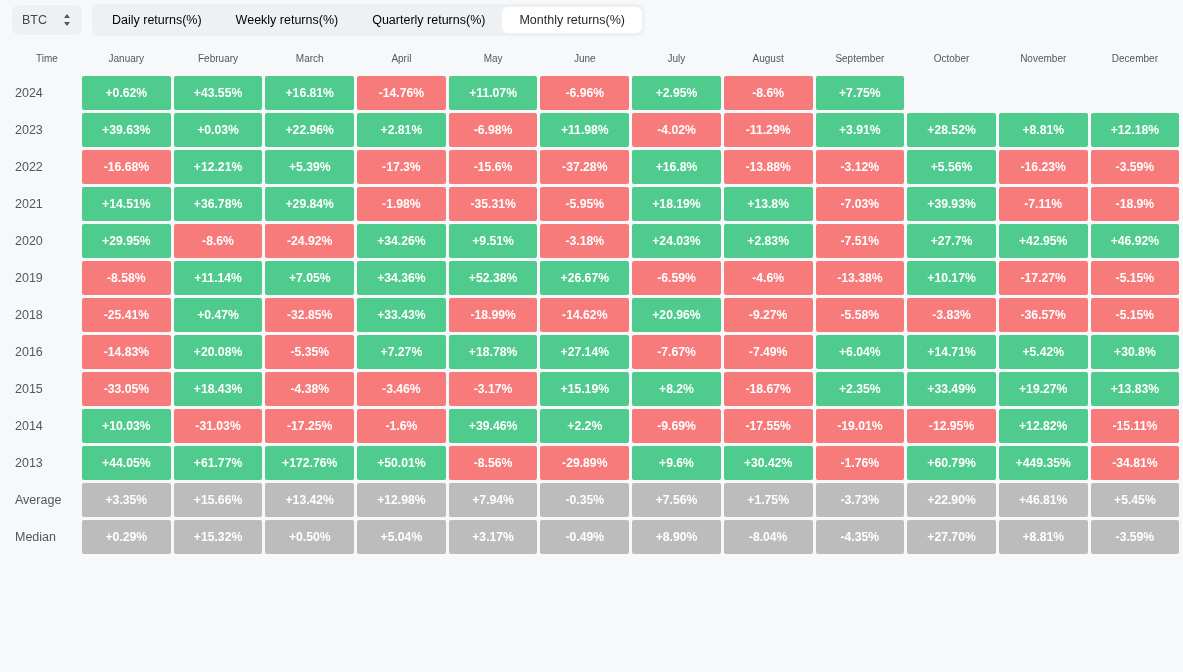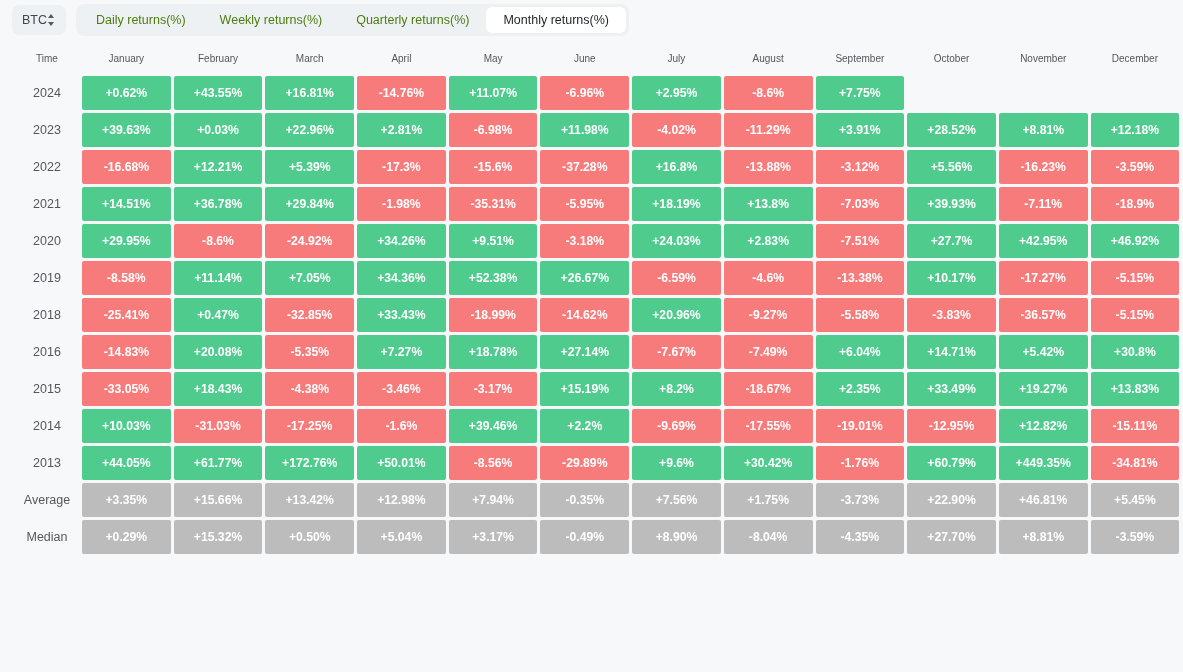--- a/index.html
+++ b/index.html
@@ -43,21 +43,21 @@
   .controls {
     height: 40px;
     display: flex;
     align-items: center;
     padding-left: 12px;
     gap: 10px;
   }
   .symbol-select {
     display: flex;
     align-items: center;
-    gap: 0;
+    gap: 16px;
     background: #eef1f4;
     border-radius: 7px;
     height: 30px;
     padding: 0 10px;
     cursor: pointer;
     user-select: none;
   }
   .symbol-select .sym-label {
     font-size: 12.5px;
     color: #41464d;
@@ -94,21 +94,21 @@
     height: 32px;
     padding: 3px;
   }
   .tab {
     height: 26px;
     display: flex;
     align-items: center;
     padding: 0 17px;
     border-radius: 6px;
     font-size: 12.5px;
-    color: #4d7c0f;
+    color: #000000;
     cursor: pointer;
     white-space: nowrap;
     user-select: none;
   }
   .tab.active {
     background: #ffffff;
     color: #1f2329;
   }
 
   
@@ -130,21 +130,21 @@
     color: #53575e;
     height: 30px;
     padding: 0;
     text-align: center;
     background: transparent;
   }
 
   table.returns tbody td.rowhead {
     font-size: 12.5px;
     color: #53575e;
-    text-align: center;
+    text-align: left;
     background: transparent;
     padding: 0;
     height: 34px;
   }
   table.returns tbody td.cell {
     height: 34px;
     padding: 0;
     text-align: center;
     font-size: 12.2px;
     font-weight: bold;

